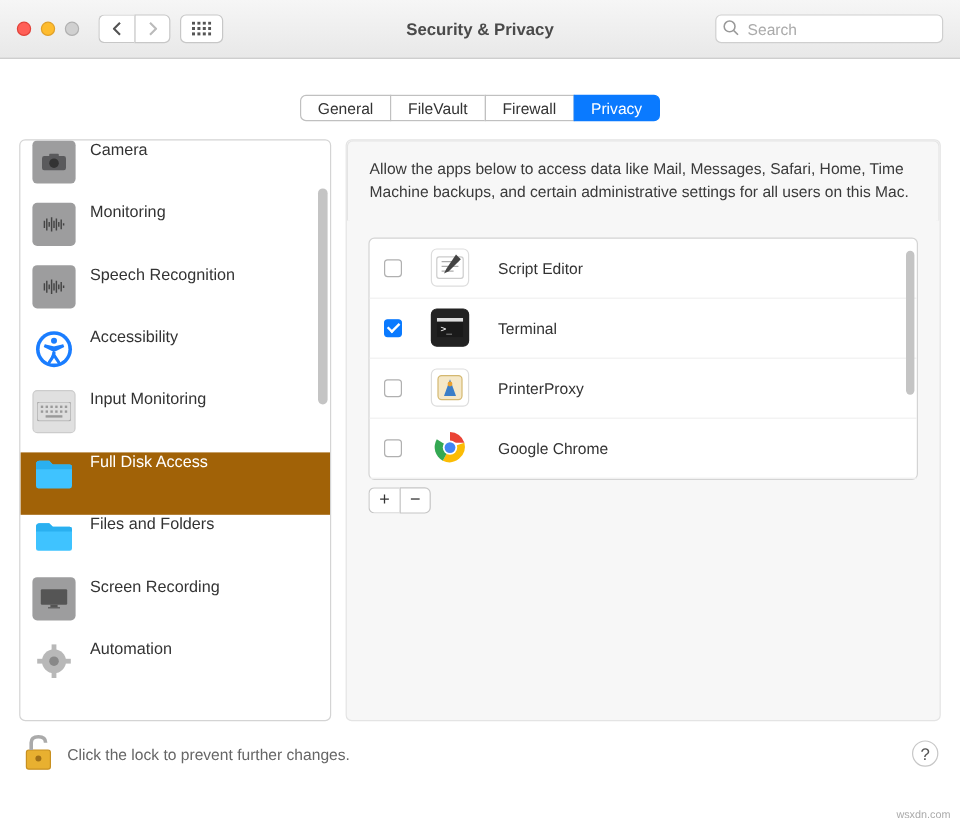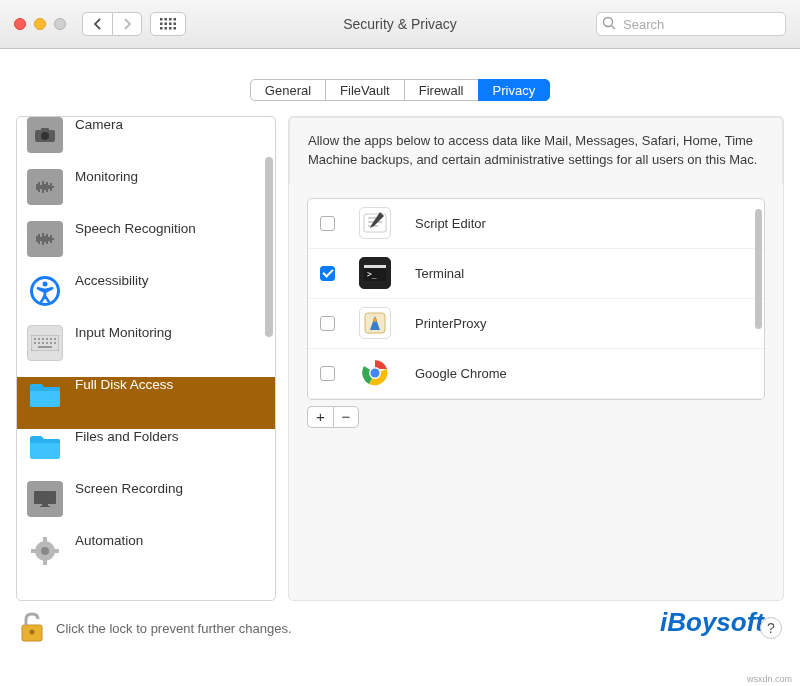--- a/index.html
+++ b/index.html
@@ -33,21 +33,21 @@
 }
 .nav-btn:first-child { border-radius:5px 0 0 5px; border-right:none;}
 .nav-btn:last-child { border-radius:0 5px 5px 0;}
 .grid-btn {
   width:36px; height:24px; background:#fff; border:1px solid #c7c7c7;
   border-radius:5px; margin-left:8px;
   display:flex; align-items:center; justify-content:center;
 }
 .title-area {
   position:absolute; left:0; right:0; text-align:center; pointer-events:none;
-  font-weight:400; color:#4a4a4a; font-size:14px;
+  font-weight:700; color:#4a4a4a; font-size:14px;
 }
 .search-wrap {
   margin-left:auto; position:relative;
 }
 .search-input {
   width:190px; height:24px; border:1px solid #cfcfcf; border-radius:5px;
   padding:0 8px 0 26px; font-size:13px; background:#fff;
 }
 .search-input::placeholder { color:#aaa; }
 .search-ico { position:absolute; left:6px; top:4px; }
@@ -420,16 +420,15 @@
 
 <div class="footer">
   <div>
     <svg width="28" height="32" viewBox="0 0 28 32">
       <rect x="4" y="14" width="20" height="16" rx="2" fill="#e8b030" stroke="#c89020"></rect>
       <path d="M8 14 L8 8 Q8 3 14 3 Q20 3 20 8" stroke="#aaa" stroke-width="3" fill="none"></path>
       <circle cx="14" cy="21" r="2.5" fill="#a07018"></circle>
     </svg>
   </div>
   <span class="lock-msg">Click the lock to prevent further changes.</span>
-  <span class="boysoft">iBoysoft</span>
   <div class="help-btn">?</div>
 </div>
 <div class="watermark">wsxdn.com</div>
 
 </body></html>

